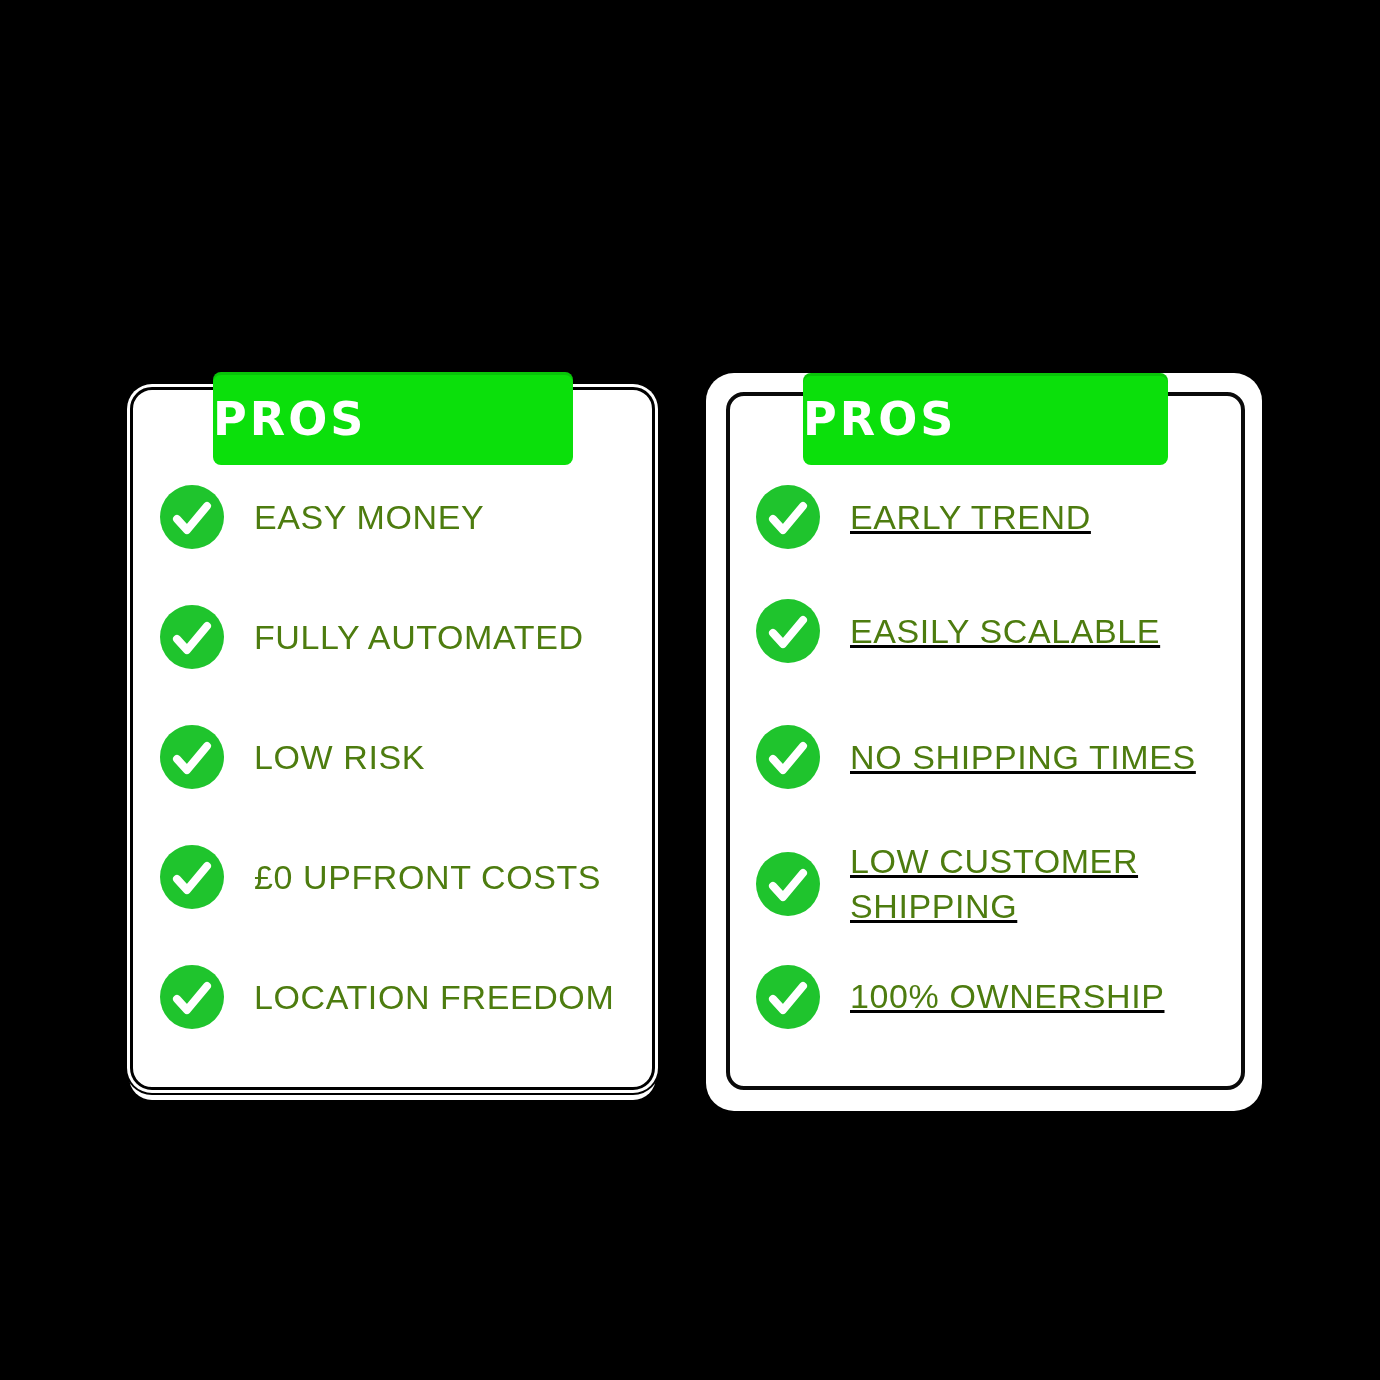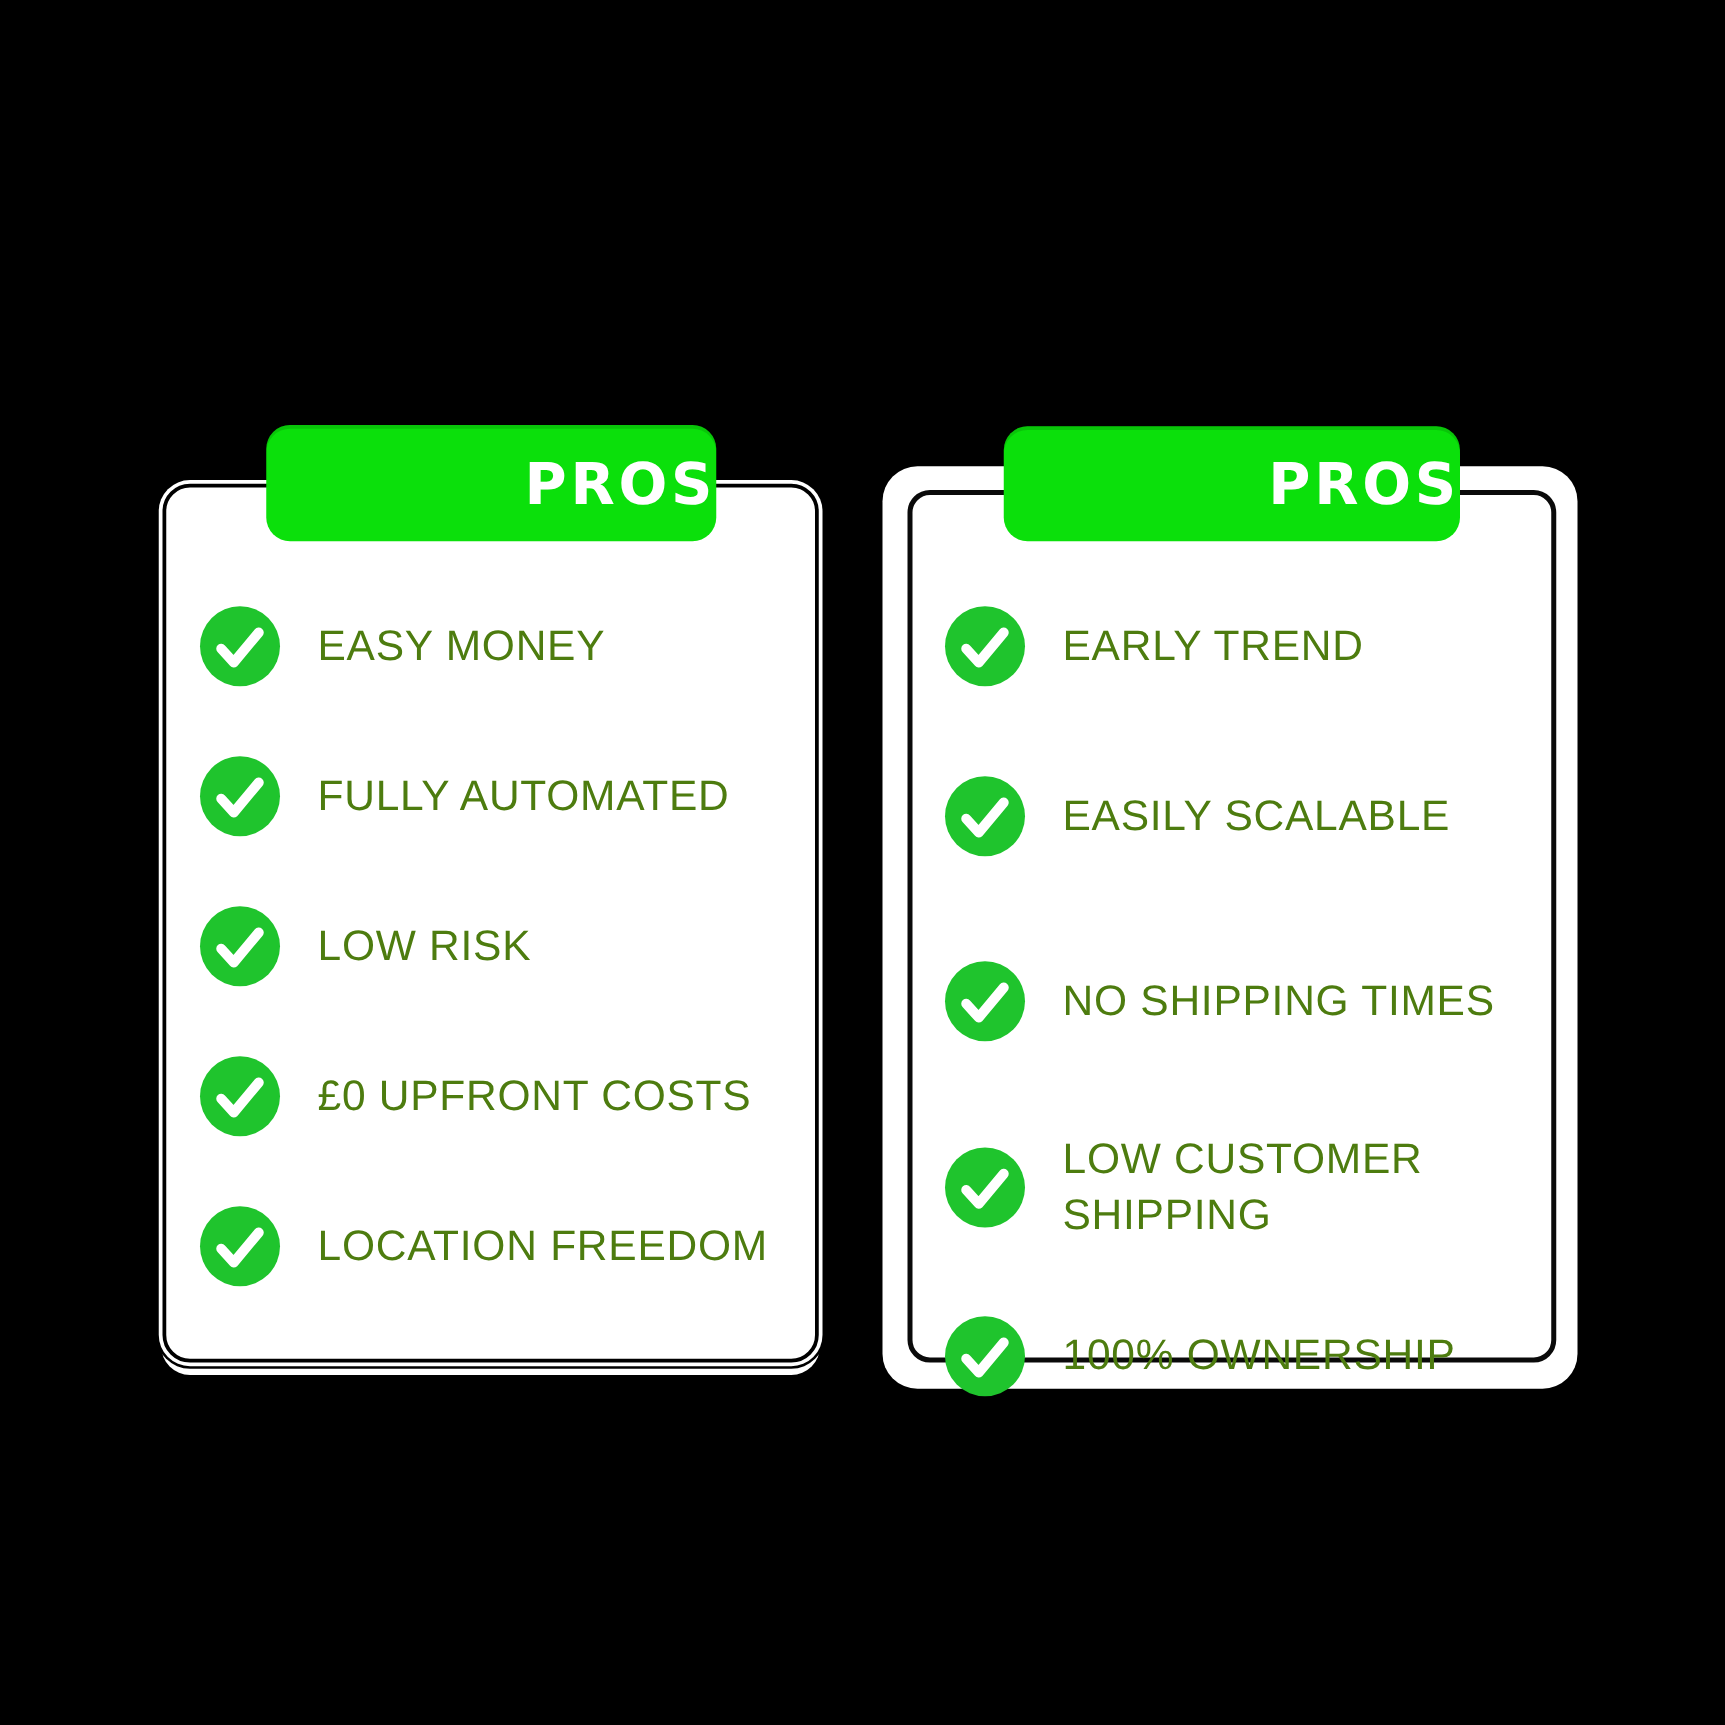--- a/index.html
+++ b/index.html
@@ -17,26 +17,27 @@
     position: relative;
     width: 1380px;
     height: 1380px;
     background: #000000;
   }
 
   
   .tab {
     position: absolute;
     background: #0be00b;
-    border-radius: 19px;
+    border-radius: 8px;
     display: flex;
     align-items: center;
-    justify-content: flex-end;
+    justify-content: flex-start;
     z-index: 3;
     box-shadow: inset 0 3px 0 rgba(0, 80, 0, 0.18);
+    margin-top: 32px;
   }
   .tab .tab-label {
     color: #ffffff;
     font-family: "DejaVu Sans", "Liberation Sans", sans-serif;
     font-weight: bold;
     font-size: 46px;
     letter-spacing: 3px;
   }
 
   .rows {
@@ -128,21 +129,22 @@
   }
   .tab-right {
     left: 803px;
     top: 341px;
     width: 365px;
     height: 92px;
   }
   .rows-right {
     left: 756px;
     top: 485px;
-    gap: 72px;
+    gap: 50px;
+    text-decoration: underline;
   }
   .rows-right .row-3 { margin-top: 12px; }
   .rows-right .row-5 { margin-top: -14px; }
 </style>
 </head>
 <body>
 
 <div class="canvas">
 
   <div class="card-left-body"></div>

